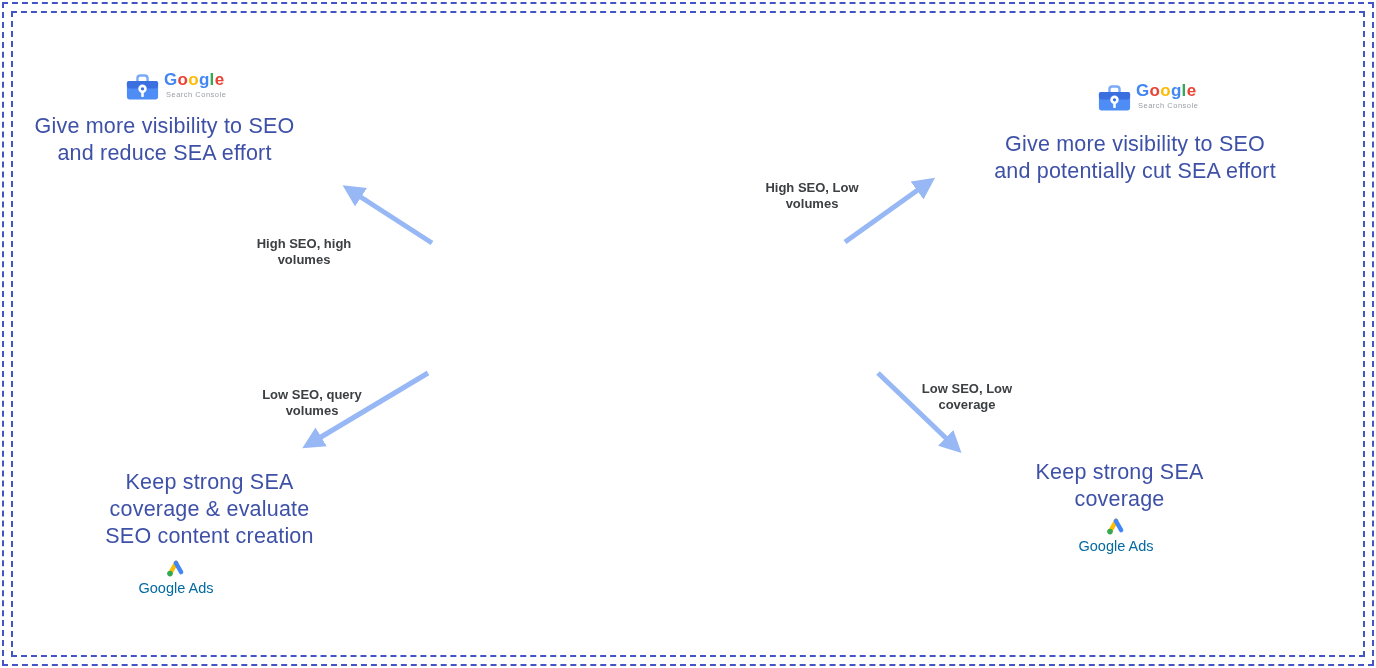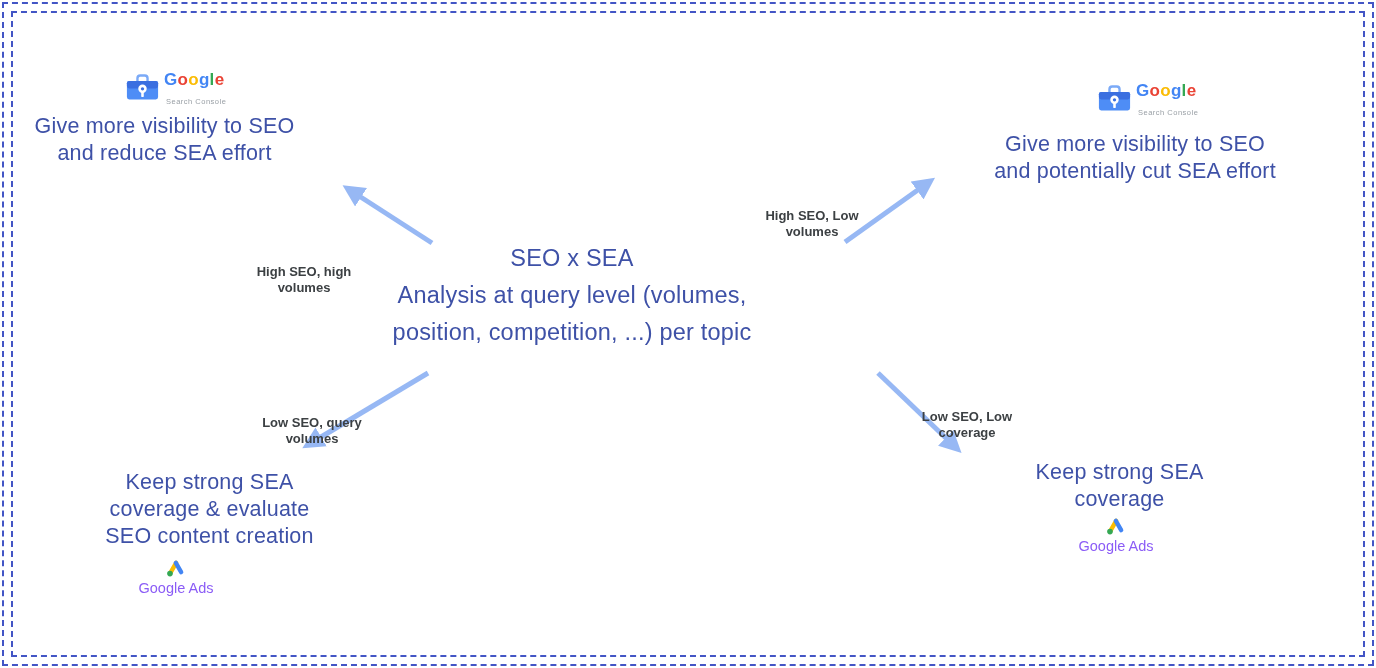--- a/index.html
+++ b/index.html
@@ -34,35 +34,34 @@
   .quad-text { font-size: 21.5px; line-height: 27px; }
   .center-text { font-size: 23.5px; line-height: 37px; }
 
   .arrow-label {
     position: absolute;
     font-size: 13px; line-height: 16px;
     font-weight: bold;
     color: #3c4043;
     text-align: center;
     white-space: pre-line;
-    margin-top: 28px;
   }
 
   .sc-logo { position: absolute; display: flex; align-items: flex-start; gap: 5px; }
   .sc-icon { display: block; margin-top: 2px; }
   .google-wordmark {
     font-size: 17px; font-weight: bold; line-height: 18px; letter-spacing: 0.3px;
   }
   .sc-sub {
-    font-size: 7.5px; color: #9aa0a6; letter-spacing: 0.5px; padding-left: 2px; margin-top: 8px;
+    font-size: 7.5px; color: #9aa0a6; letter-spacing: 0.5px; padding-left: 2px; margin-top: 1px;
   }
 
   .ads-logo { position: absolute; width: 120px; text-align: center; }
   .ads-icon { display: block; margin: 0 auto; }
-  .ads-label { font-size: 14.5px; color: #8b5cf6; margin-top: 3px; }
+  .ads-label { font-size: 14.5px; color: #0369a1; margin-top: 3px; }
 </style>
 </head>
 <body>
 
 <div class="canvas">
 
   <div class="border-outer"></div>
   <div class="border-inner"></div>
 
   <svg class="arrows-layer" viewBox="0 0 1376 668">
@@ -70,23 +69,20 @@
       <marker id="ah" markerWidth="4.4" markerHeight="4.4" refX="1.2" refY="2.2" orient="auto">
         <path d="M0,0 L4.4,2.2 L0,4.4 Z" fill="#97b8f4"></path>
       </marker>
     </defs>
     <line x1="432" y1="243" x2="356" y2="194" stroke="#97b8f4" stroke-width="5" marker-end="url(#ah)"></line>
     <line x1="845" y1="242" x2="922" y2="187" stroke="#97b8f4" stroke-width="5" marker-end="url(#ah)"></line>
     <line x1="428" y1="373" x2="316" y2="440" stroke="#97b8f4" stroke-width="5" marker-end="url(#ah)"></line>
     <line x1="878" y1="373" x2="950" y2="442" stroke="#97b8f4" stroke-width="5" marker-end="url(#ah)"></line>
   </svg>
 
-  <div class="blue-text center-text" style="left:362px; top:240px; width:420px;">SEO x SEA
-Analysis at query level (volumes,
-position, competition, ...) per topic</div>
 
   <div class="sc-logo" style="left:126px; top:71px;">
     <svg class="sc-icon" viewBox="0 0 36 30" width="33" height="28">
       <path d="M12.5 9 V5.5 a3 3 0 0 1 3 -3 h5 a3 3 0 0 1 3 3 V9" fill="none" stroke="#7baaf7" stroke-width="2.6"></path>
       <rect x="1" y="8.5" width="34" height="20" rx="2.5" fill="#4e8df6"></rect>
       <rect x="1" y="8.5" width="34" height="8" rx="2.5" fill="#3b6fe0"></rect>
       <circle cx="18" cy="17" r="4.6" fill="#ffffff"></circle>
       <circle cx="18" cy="17" r="1.8" fill="#3b6fe0"></circle>
       <rect x="16.6" y="19.5" width="2.8" height="6.5" rx="1.3" fill="#ffffff"></rect>
     </svg>

